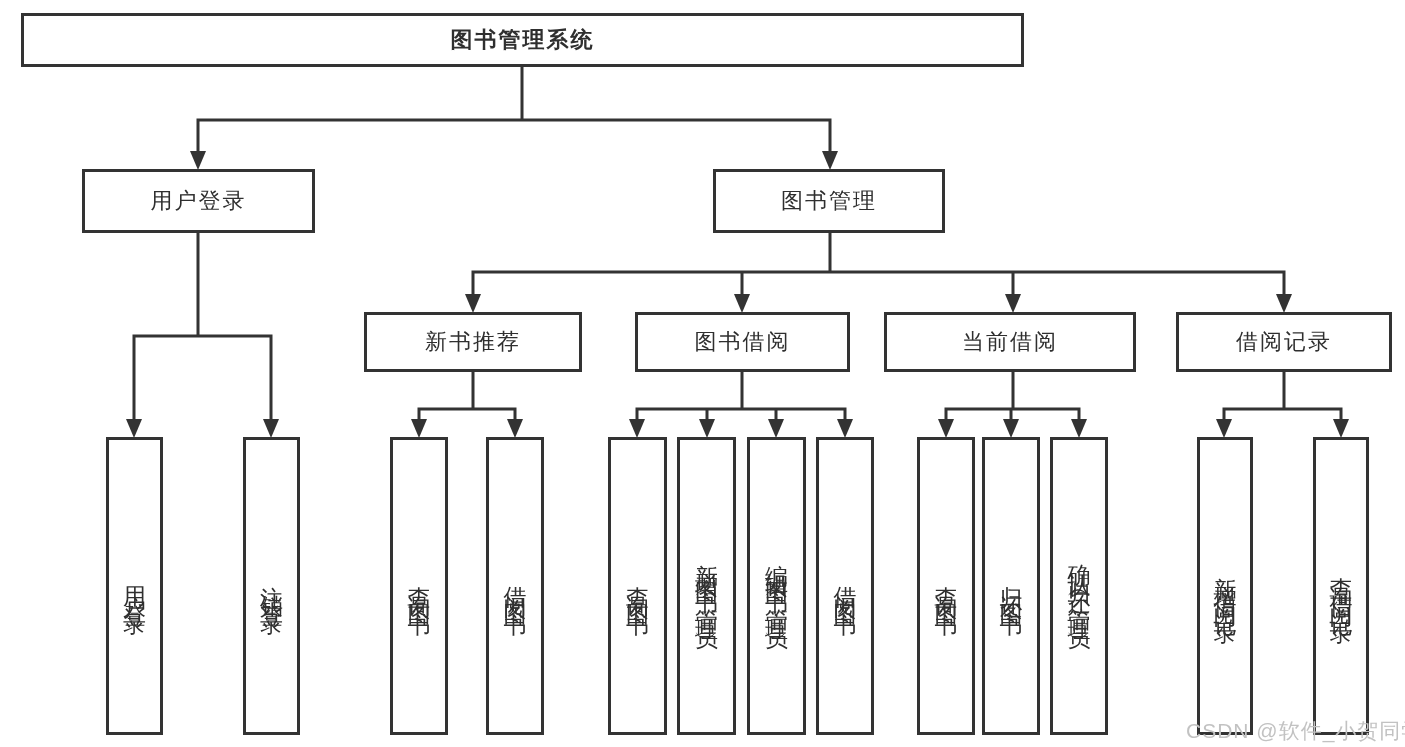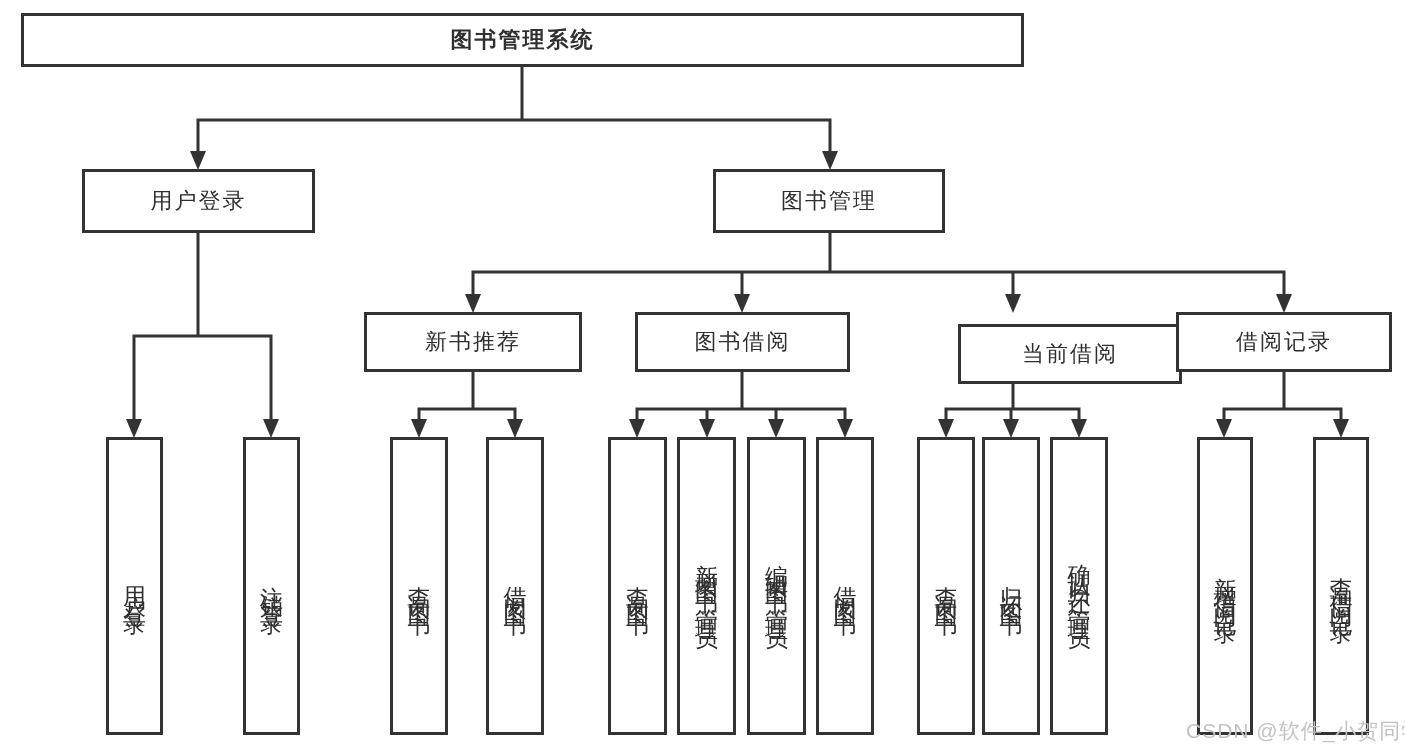--- a/index.html
+++ b/index.html
@@ -100,21 +100,21 @@
     </g>
   </svg>
 
   <div class="hbox" style="left:21px; top:13px; width:1003px; height:54px;font-weight:bold;">图书管理系统</div>
 
   <div class="hbox" style="left:82px; top:169px; width:233px; height:64px;">用户登录</div>
   <div class="hbox" style="left:713px; top:169px; width:232px; height:64px;">图书管理</div>
 
   <div class="hbox" style="left:364px; top:312px; width:218px; height:60px;text-align:center;">新书推荐</div>
   <div class="hbox" style="left:635px; top:312px; width:215px; height:60px;font-family:Liberation Mono, monospace;">图书借阅</div>
-  <div class="hbox" style="left:958px; top:312px; width:224px; height:60px;margin-top:12px;">当前借阅</div>
+  <div class="hbox" style="left:884px; top:312px; width:252px; height:60px;">当前借阅</div>
   <div class="hbox" style="left:1176px; top:312px; width:216px; height:60px;">借阅记录</div>
 
   <div class="vbox" style="left:106px; top:437px; width:57px; height:298px;">用户登录</div>
   <div class="vbox" style="left:243px; top:437px; width:57px; height:298px;">注销登录</div>
 
   <div class="vbox" style="left:390px; top:437px; width:58px; height:298px;">查询图书</div>
   <div class="vbox" style="left:486px; top:437px; width:58px; height:298px;">借阅图书</div>
 
   <div class="vbox" style="left:608px; top:437px; width:59px; height:298px;">查询图书</div>
   <div class="vbox" style="left:677px; top:437px; width:59px; height:298px;">新增图书（管理员）</div>

